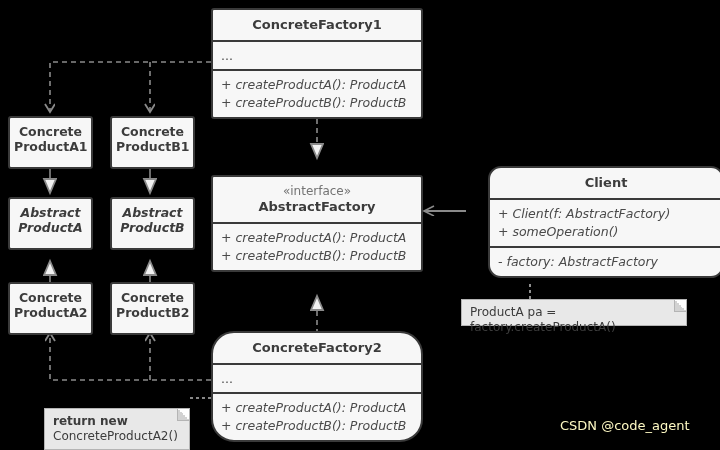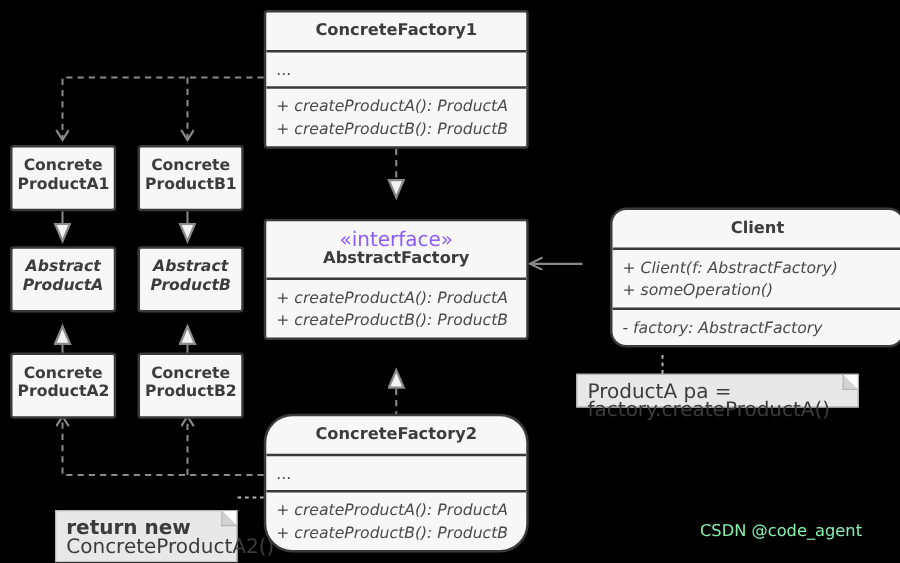--- a/index.html
+++ b/index.html
@@ -44,23 +44,23 @@
     text-align: center;
     font-weight: bold;
     font-size: 13px;
     line-height: 16px;
     color: #3c3c3c;
     padding: 7px 6px;
   }
   .uml-class .stereo {
     display: block;
     font-weight: normal;
-    font-size: 16px;
+    font-size: 12px;
     line-height: 15px;
-    color: #8b5cf6;
+    color: #737373;
   }
   .uml-class .members {
     font-size: 12.5px;
     line-height: 18px;
     color: #4a4a4a;
     text-align: left;
   }
   .uml-class .members div {
     white-space: nowrap;
     font-style: italic;
@@ -79,40 +79,40 @@
     line-height: 17px;
     color: #4a4a4a;
     padding: 5px 8px;
   }
   .note {
     position: absolute;
     box-sizing: border-box;
     background: #e8e8e8;
     border: 1px solid #b4b4b4;
     color: #3c3c3c;
-    font-size: 16px;
+    font-size: 12px;
     line-height: 15px;
     padding: 5px 8px;
   }
   .note .fold {
     position: absolute;
     top: 0;
     right: 0;
     width: 11px;
     height: 11px;
     background: linear-gradient(225deg, #ffffff 0%, #ffffff 50%, #d2d2d2 50%, #d2d2d2 100%);
     border-left: 1px solid #b4b4b4;
     border-bottom: 1px solid #b4b4b4;
   }
   .note b {
     font-weight: bold;
   }
   .watermark {
     position: absolute;
-    color: #86efac;
+    color: #fef9c3;
     font-size: 13px;
     line-height: 16px;
     white-space: nowrap;
   }
 </style>
 </head>
 <body>
 
 <div id="canvas">
 

